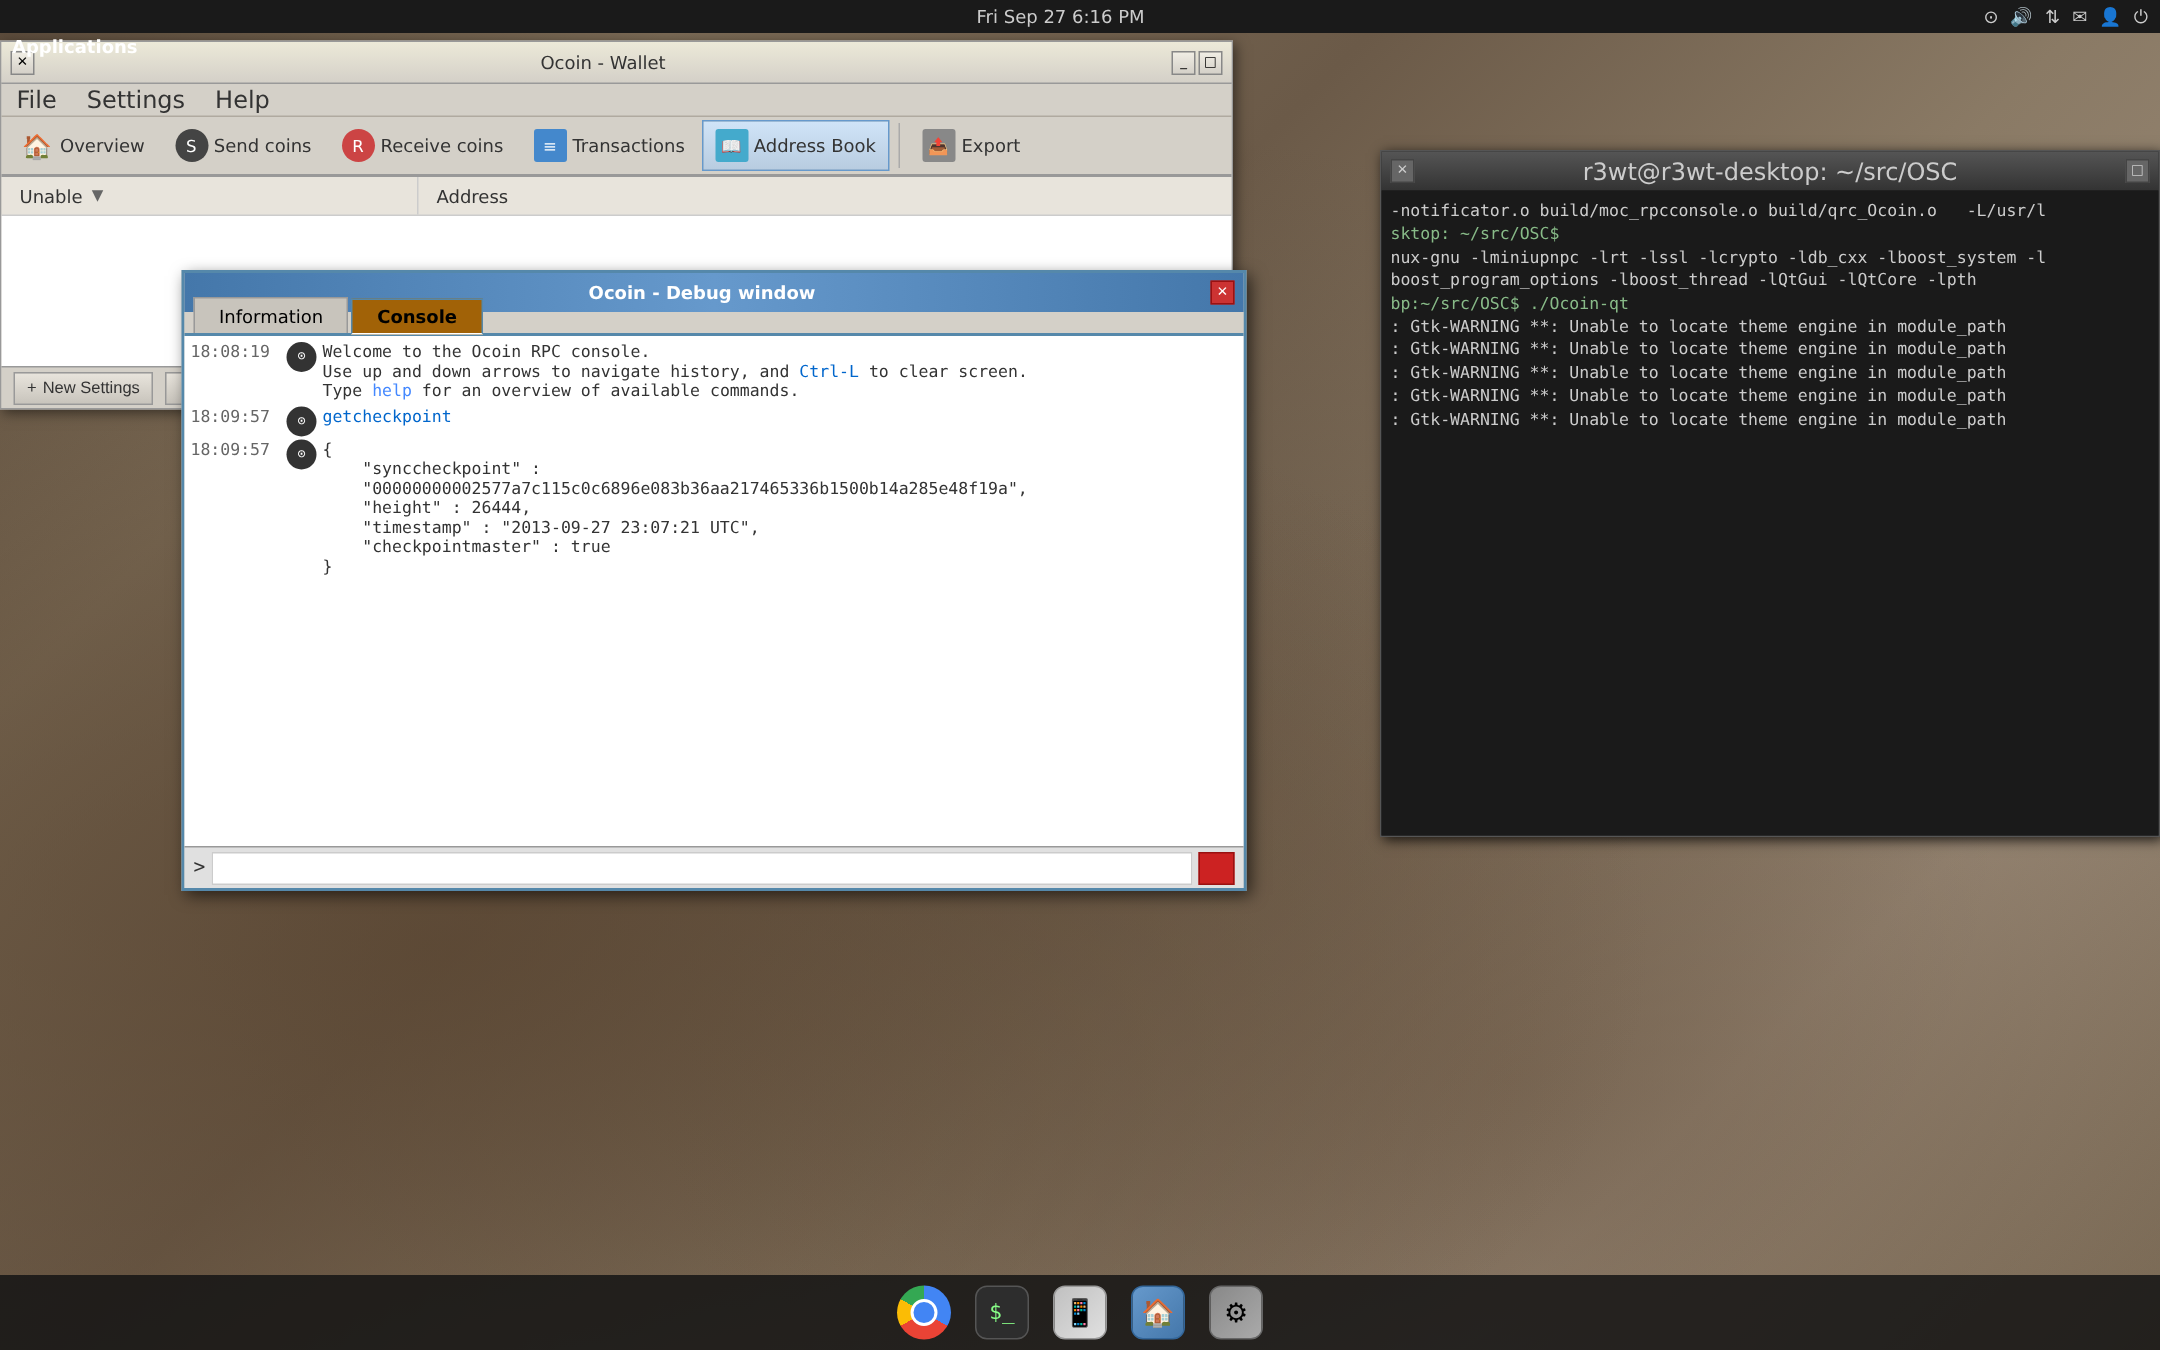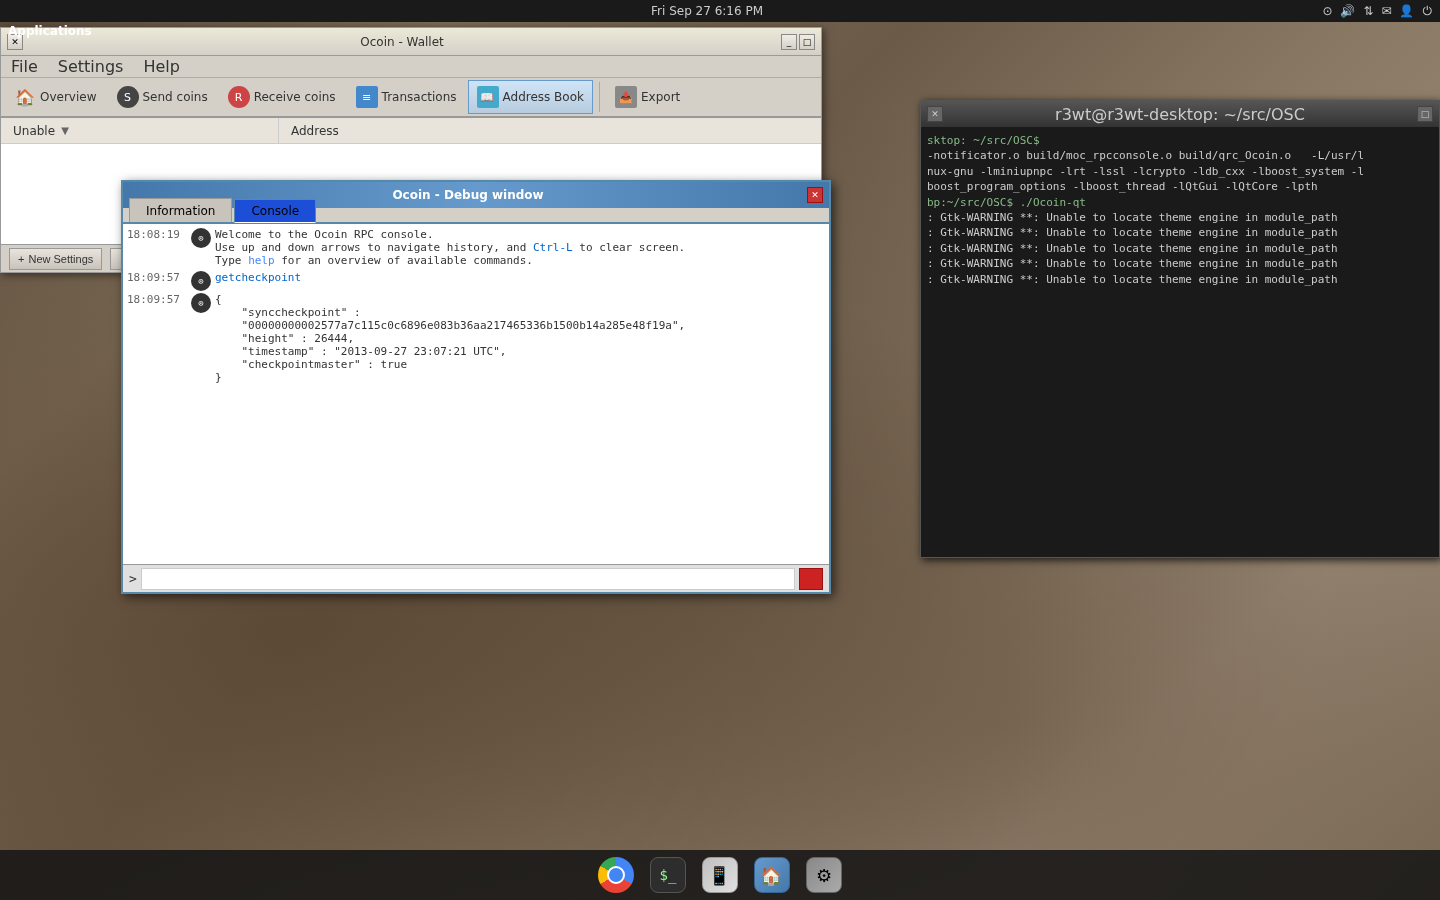--- a/index.html
+++ b/index.html
@@ -266,24 +266,25 @@
       border-bottom: none;
       cursor: pointer;
       font-size: 12px;
       margin-right: 2px;
       height: 24px;
       display: flex;
       align-items: center;
     }
 
     .debug-tab.active {
-      background: #1d4ed8;
+      background: #a16207;
       border-color: #5588aa;
       border-bottom: 1px solid white;
       margin-bottom: -1px;
+      font-weight: bold;
     }
 
     .debug-tab.inactive {
       background: #c8c4bc;
     }
 
     #debug-console {
       background: white;
       height: 340px;
       overflow-y: auto;
@@ -658,22 +659,22 @@
   </div>
 </div>
 
 <div id="terminal-window">
   <div id="terminal-titlebar">
     <div class="win-btn" style="background:#666;border-color:#444;color:#ccc;">✕</div>
     <span class="title">r3wt@r3wt-desktop: ~/src/OSC</span>
     <div class="win-btn" style="background:#666;border-color:#444;color:#ccc;">□</div>
   </div>
   <div id="terminal-content">
+    <div class="terminal-line">-notificator.o build/moc_rpcconsole.o build/qrc_Ocoin.o   -L/usr/l</div>
     <div class="terminal-line prompt">sktop: ~/src/OSC$</div>
-    <div class="terminal-line">-notificator.o build/moc_rpcconsole.o build/qrc_Ocoin.o   -L/usr/l</div>
     <div class="terminal-line">nux-gnu -lminiupnpc -lrt -lssl -lcrypto -ldb_cxx -lboost_system -l</div>
     <div class="terminal-line">boost_program_options -lboost_thread -lQtGui -lQtCore -lpth</div>
     <div class="terminal-line prompt">bp:~/src/OSC$ ./Ocoin-qt</div>
     <div class="terminal-line warning">: Gtk-WARNING **: Unable to locate theme engine in module_path</div>
     <div class="terminal-line"></div>
     <div class="terminal-line warning">: Gtk-WARNING **: Unable to locate theme engine in module_path</div>
     <div class="terminal-line"></div>
     <div class="terminal-line warning">: Gtk-WARNING **: Unable to locate theme engine in module_path</div>
     <div class="terminal-line"></div>
     <div class="terminal-line warning">: Gtk-WARNING **: Unable to locate theme engine in module_path</div>

